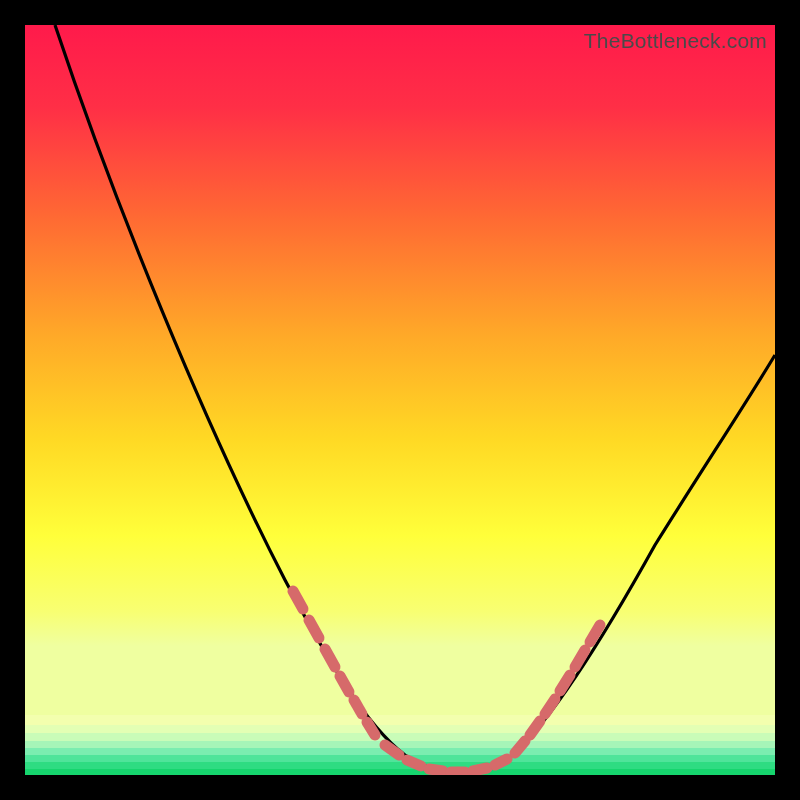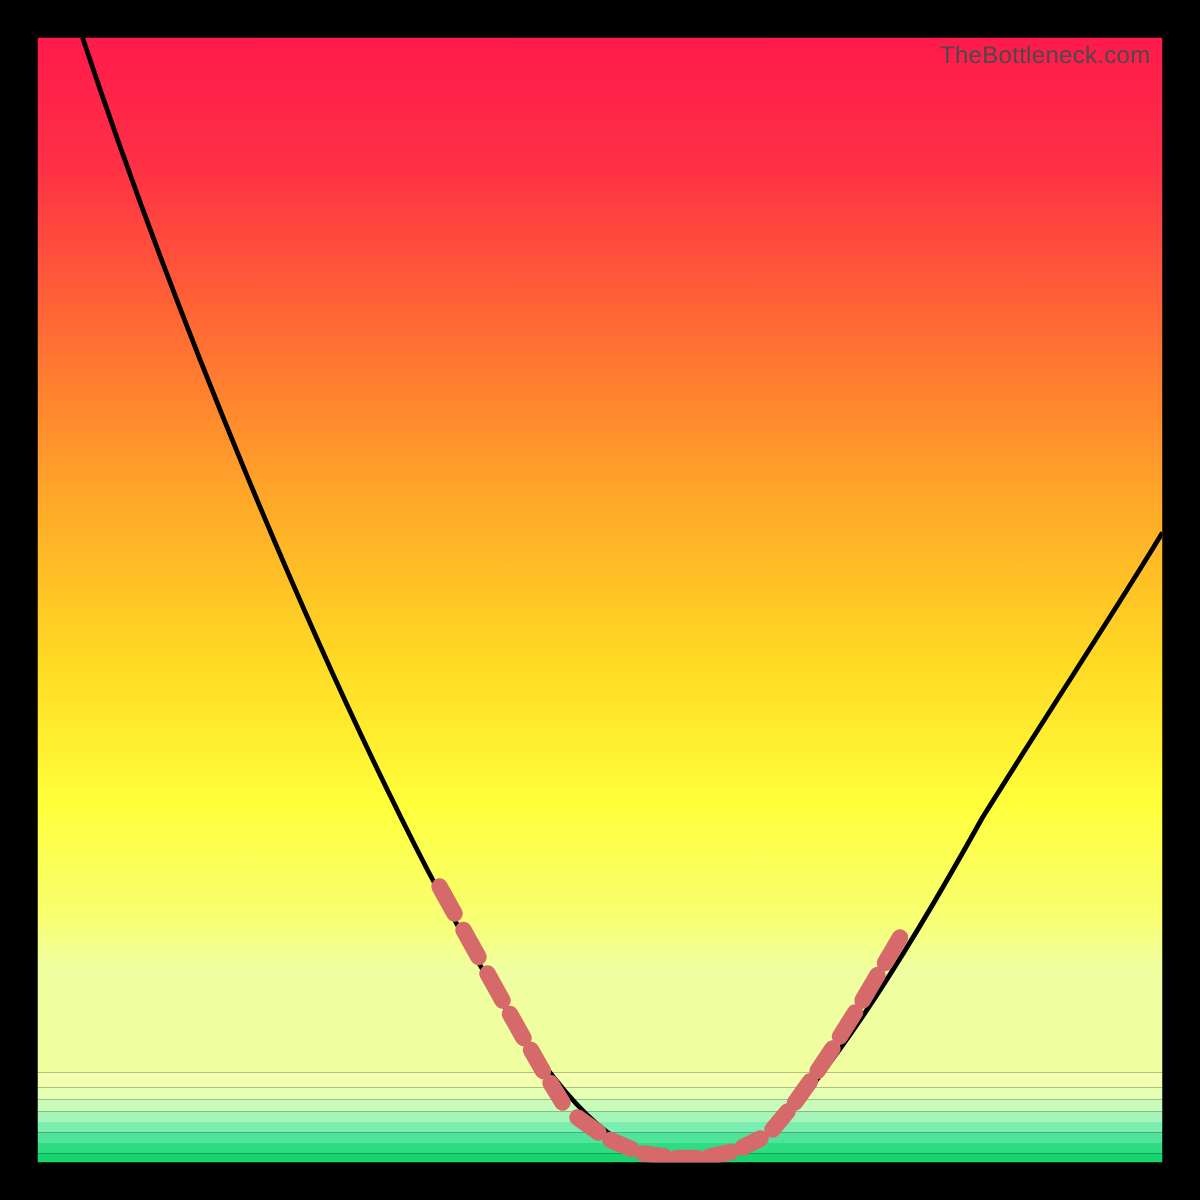--- a/index.html
+++ b/index.html
@@ -24,21 +24,21 @@
     left: 0;
     top: 0;
     width: 750px;
     height: 750px;
   }
   .watermark {
     position: absolute;
     top: 4px;
     right: 8px;
     color: #4a4a4a;
-    font-size: 16px;
+    font-size: 21px;
     font-weight: 500;
     letter-spacing: 0.2px;
   }
   svg {
     display: block;
   }
 </style>
 </head>
 <body>
 

